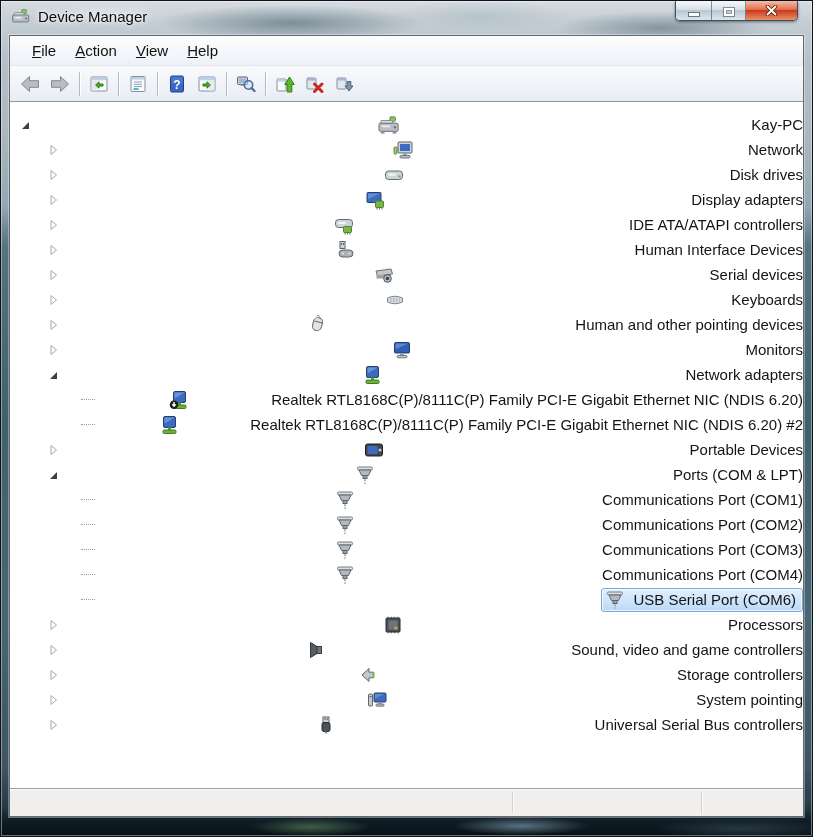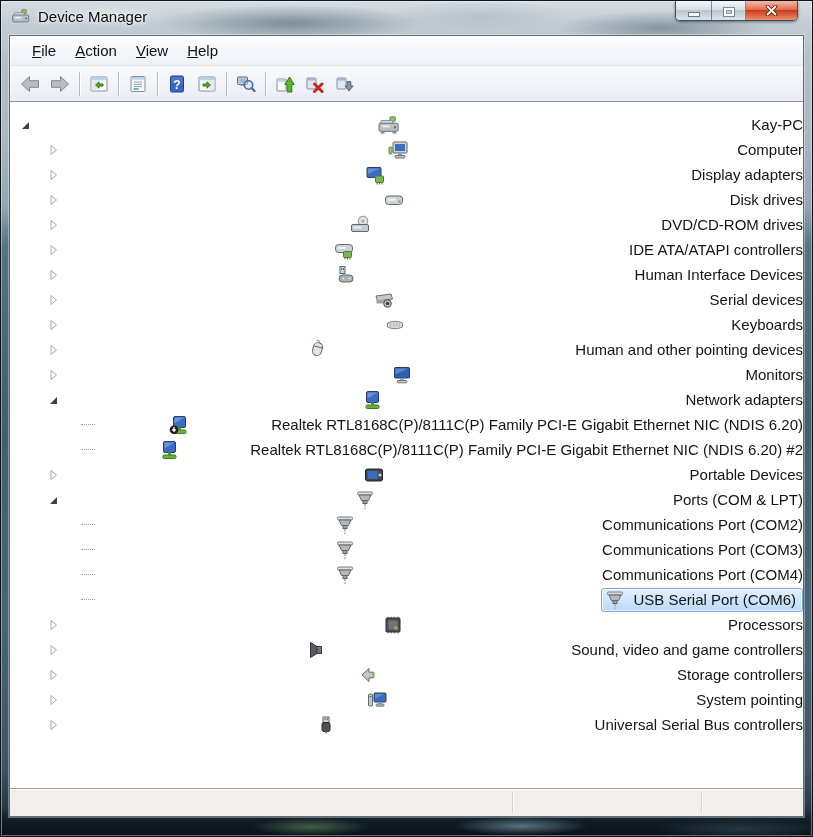--- a/index.html
+++ b/index.html
@@ -247,68 +247,52 @@
             </span>
             <span class="icon tree-icon" style="margin-left: 5px;">
               <svg width="20" height="20" viewBox="0 0 20 20">
                 <rect x="1" y="7" width="3" height="7" rx="1" fill="#9fc97f" stroke="#5b8f3c"></rect>
                 <rect x="5" y="2" width="14" height="11" rx="1" fill="#cfd4d8" stroke="#5f666c"></rect>
                 <rect x="7" y="4" width="10" height="7" fill="#3b6cc0"></rect>
                 <rect x="10" y="13" width="4" height="2.5" fill="#9aa1a7"></rect>
                 <rect x="7" y="15.5" width="10" height="2.5" rx="1" fill="#b9bfc5" stroke="#70777d"></rect>
               </svg>
             </span>
-            <span class="tree-label">Computer</span>
+            <span class="tree-label">Network</span>
+          </div>
+          <div class="tree-row">
+            <span class="expander" style="margin-left: 33px;">
+              <svg width="16" height="16" viewBox="0 0 16 16">
+                <path d="M6,3.5 L11.5,8 L6,12.5 Z" fill="#ffffff" stroke="#a9a9a9"></path>
+              </svg>
+            </span>
+            <span class="icon tree-icon" style="margin-left: 5px;">
+              <svg width="20" height="20" viewBox="0 0 20 20">
+                <rect x="1.5" y="6" width="17" height="8.5" rx="3" fill="#ced3d7" stroke="#646b71"></rect>
+                <rect x="4" y="8.5" width="8" height="2.2" rx="1" fill="#f2f4f5"></rect>
+                <circle cx="15.5" cy="11.5" r="1.3" fill="#79b54a"></circle>
+              </svg>
+            </span>
+            <span class="tree-label">Disk drives</span>
           </div>
           <div class="tree-row">
             <span class="expander" style="margin-left: 33px;">
               <svg width="16" height="16" viewBox="0 0 16 16">
                 <path d="M6,3.5 L11.5,8 L6,12.5 Z" fill="#ffffff" stroke="#a9a9a9"></path>
               </svg>
             </span>
             <span class="icon tree-icon" style="margin-left: 5px;">
               <svg width="20" height="20" viewBox="0 0 20 20">
                 <rect x="2" y="2.5" width="14" height="10" rx="1" fill="#3b6cc0" stroke="#28406e"></rect>
                 <path d="M3,3.5 L15,3.5 L3,9 Z" fill="#6f97d8" opacity=".8"></path>
                 <rect x="10.5" y="11" width="8" height="6.5" rx="1" fill="#79b54a" stroke="#4e8227"></rect>
                 <path d="M12,17.5 v2 M14.5,17.5 v2 M17,17.5 v2" stroke="#4e8227"></path>
               </svg>
             </span>
             <span class="tree-label">Display adapters</span>
-          </div>
-          <div class="tree-row">
-            <span class="expander" style="margin-left: 33px;">
-              <svg width="16" height="16" viewBox="0 0 16 16">
-                <path d="M6,3.5 L11.5,8 L6,12.5 Z" fill="#ffffff" stroke="#a9a9a9"></path>
-              </svg>
-            </span>
-            <span class="icon tree-icon" style="margin-left: 5px;">
-              <svg width="20" height="20" viewBox="0 0 20 20">
-                <rect x="1.5" y="6" width="17" height="8.5" rx="3" fill="#ced3d7" stroke="#646b71"></rect>
-                <rect x="4" y="8.5" width="8" height="2.2" rx="1" fill="#f2f4f5"></rect>
-                <circle cx="15.5" cy="11.5" r="1.3" fill="#79b54a"></circle>
-              </svg>
-            </span>
-            <span class="tree-label">Disk drives</span>
-          </div>
-          <div class="tree-row">
-            <span class="expander" style="margin-left: 33px;">
-              <svg width="16" height="16" viewBox="0 0 16 16">
-                <path d="M6,3.5 L11.5,8 L6,12.5 Z" fill="#ffffff" stroke="#a9a9a9"></path>
-              </svg>
-            </span>
-            <span class="icon tree-icon" style="margin-left: 5px;">
-              <svg width="20" height="20" viewBox="0 0 20 20">
-                <circle cx="13" cy="6" r="4.8" fill="#dde1e4" stroke="#8a9096"></circle>
-                <circle cx="13" cy="6" r="1.5" fill="#a4abb1"></circle>
-                <rect x="1.5" y="9.5" width="17" height="7" rx="1.5" fill="#c6cbd0" stroke="#5f666c"></rect>
-                <rect x="3.5" y="11.5" width="8" height="1.8" fill="#eef0f1"></rect>
-              </svg>
-            </span>
-            <span class="tree-label">DVD/CD-ROM drives</span>
           </div>
           <div class="tree-row">
             <span class="expander" style="margin-left: 33px;">
               <svg width="16" height="16" viewBox="0 0 16 16">
                 <path d="M6,3.5 L11.5,8 L6,12.5 Z" fill="#ffffff" stroke="#a9a9a9"></path>
               </svg>
             </span>
             <span class="icon tree-icon" style="margin-left: 5px;">
               <svg width="20" height="20" viewBox="0 0 20 20">
                 <rect x="1.5" y="4.5" width="17" height="8" rx="3" fill="#ced3d7" stroke="#646b71"></rect>
@@ -464,20 +448,33 @@
             <span class="icon tree-icon" style="margin-left: 5px;">
               <svg width="20" height="20" viewBox="0 0 20 20">
                 <rect x="2.5" y="2" width="15" height="3" rx="1.2" fill="#dde0e3" stroke="#777d83"></rect>
                 <path d="M4,5 H16 L13.5,10.5 H6.5 Z" fill="#b3b9bf" stroke="#5f666c"></path>
                 <rect x="8" y="10.5" width="4" height="3" fill="#989fa5" stroke="#5f666c"></rect>
                 <rect x="9.2" y="14.2" width="1.6" height="2" fill="#9aa1a7"></rect>
                 <rect x="9.2" y="17.2" width="1.6" height="2" fill="#b3b9bf"></rect>
               </svg>
             </span>
             <span class="tree-label">Ports (COM &amp; LPT)</span>
+          </div>
+          <div class="tree-row">
+            <span class="connector" style="margin-left: 69px;"></span>
+            <span class="icon tree-icon">
+              <svg width="20" height="20" viewBox="0 0 20 20">
+                <rect x="2.5" y="2" width="15" height="3" rx="1.2" fill="#dde0e3" stroke="#777d83"></rect>
+                <path d="M4,5 H16 L13.5,10.5 H6.5 Z" fill="#b3b9bf" stroke="#5f666c"></path>
+                <rect x="8" y="10.5" width="4" height="3" fill="#989fa5" stroke="#5f666c"></rect>
+                <rect x="9.2" y="14.2" width="1.6" height="2" fill="#9aa1a7"></rect>
+                <rect x="9.2" y="17.2" width="1.6" height="2" fill="#b3b9bf"></rect>
+              </svg>
+            </span>
+            <span class="tree-label">Communications Port (COM1)</span>
           </div>
           <div class="tree-row">
             <span class="connector" style="margin-left: 69px;"></span>
             <span class="icon tree-icon">
               <svg width="20" height="20" viewBox="0 0 20 20">
                 <rect x="2.5" y="2" width="15" height="3" rx="1.2" fill="#dde0e3" stroke="#777d83"></rect>
                 <path d="M4,5 H16 L13.5,10.5 H6.5 Z" fill="#b3b9bf" stroke="#5f666c"></path>
                 <rect x="8" y="10.5" width="4" height="3" fill="#989fa5" stroke="#5f666c"></rect>
                 <rect x="9.2" y="14.2" width="1.6" height="2" fill="#9aa1a7"></rect>
                 <rect x="9.2" y="17.2" width="1.6" height="2" fill="#b3b9bf"></rect>

